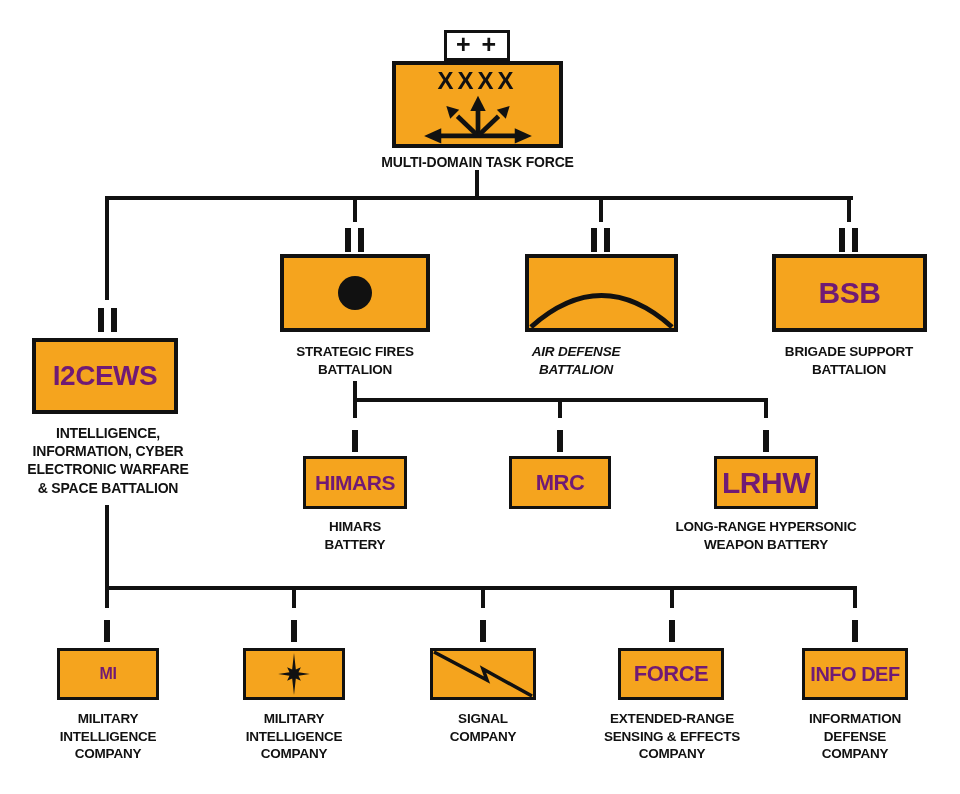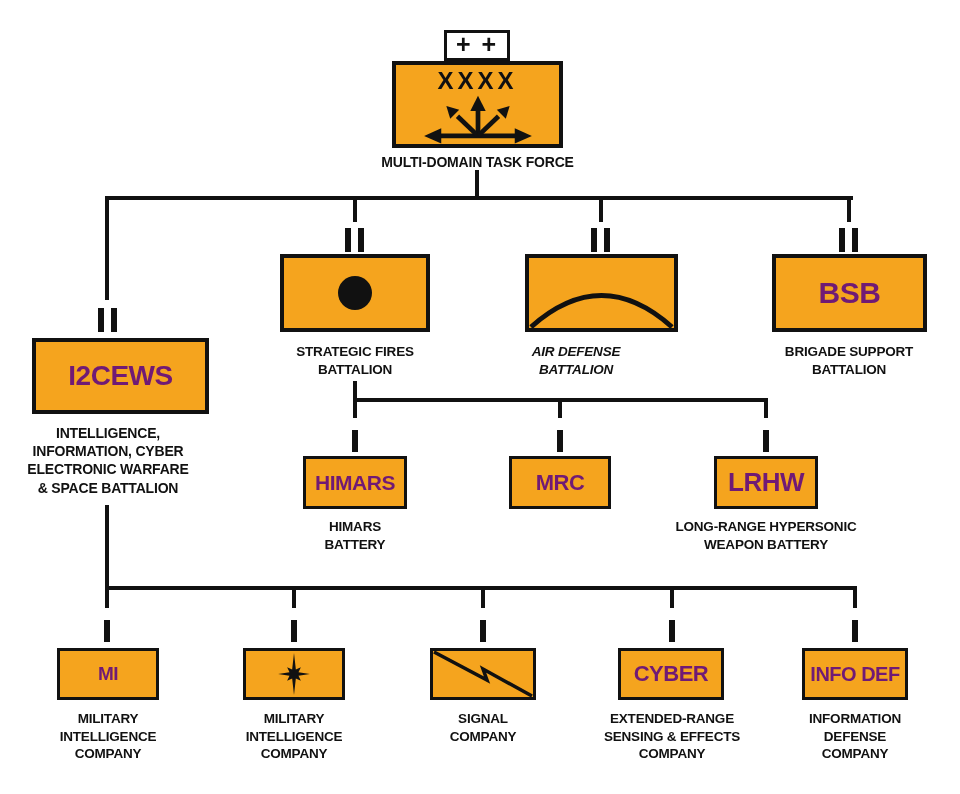--- a/index.html
+++ b/index.html
@@ -99,21 +99,21 @@
   </div>
   <div class="lbl" style="left:486px; top:343px; width:180px;font-style:italic;">AIR DEFENSE
 BATTALION</div>
 
   <div class="box" style="left:772px; top:254px; width:155px; height:78px;">
     <span class="abbr" style="font-size:30px;">BSB</span>
   </div>
   <div class="lbl" style="left:759px; top:343px; width:180px;">BRIGADE SUPPORT
 BATTALION</div>
 
-  <div class="box" style="left:32px; top:338px; width:177px; height:76px;">
+  <div class="box" style="left:32px; top:338px; width:146px; height:76px;">
     <span class="abbr" style="font-size:28px;">I2CEWS</span>
   </div>
   <div class="lbl" style="left:8px; top:424px; width:200px; font-size:14px;">INTELLIGENCE,
 INFORMATION, CYBER
 ELECTRONIC WARFARE
 &amp; SPACE BATTALION</div>
 
   <div class="ln" style="left:353px; top:381px; width:4px; height:19px;"></div>
   <div class="ln" style="left:353px; top:398px; width:415px; height:4px;"></div>
   <div class="ln" style="left:353px; top:402px; width:4px; height:16px;"></div>
@@ -134,21 +134,21 @@
     <span class="abbr" style="font-size:21px;">HIMARS</span>
   </div>
   <div class="lbl" style="left:285px; top:518px; width:140px;">HIMARS
 BATTERY</div>
 
   <div class="box small" style="left:509px; top:456px; width:102px; height:53px;">
     <span class="abbr" style="font-size:22px;">MRC</span>
   </div>
 
   <div class="box small" style="left:714px; top:456px; width:104px; height:53px;">
-    <span class="abbr" style="font-size:26px;text-align:center;">LRHW</span>
+    <span class="abbr" style="font-size:30px;text-align:center;">LRHW</span>
   </div>
   <div class="lbl" style="left:650px; top:518px; width:232px;">LONG-RANGE HYPERSONIC
 WEAPON BATTERY</div>
 
   <div class="ln" style="left:105px; top:505px; width:4px; height:83px;"></div>
   <div class="ln" style="left:105px; top:586px; width:752px; height:4px;"></div>
   <div class="ln" style="left:105px; top:590px; width:4px; height:18px;"></div>
   <div class="ln" style="left:292px; top:590px; width:4px; height:18px;"></div>
   <div class="ln" style="left:481px; top:590px; width:4px; height:18px;"></div>
   <div class="ln" style="left:670px; top:590px; width:4px; height:18px;"></div>
@@ -164,21 +164,21 @@
       <div class="tick"></div>
     </div>
   <div class="echelon co" style="left:669px; top:620px;">
       <div class="tick"></div>
     </div>
   <div class="echelon co" style="left:852px; top:620px;">
       <div class="tick"></div>
     </div>
 
   <div class="box small" style="left:57px; top:648px; width:102px; height:52px;">
-    <span class="abbr" style="font-size:19px;">MI</span>
+    <span class="abbr" style="font-size:16px;">MI</span>
   </div>
   <div class="lbl" style="left:38px; top:710px; width:140px;">MILITARY
 INTELLIGENCE
 COMPANY</div>
 
   <div class="box small" style="left:243px; top:648px; width:102px; height:52px;">
     <svg class="icon-svg" width="88" height="46" viewBox="0 0 100 52">
       <polygon fill="#111" points="50,2 52.1,20.9 57.8,18.2 55.1,23.9 68,26 55.1,28.1 57.8,33.8 52.1,31.1 50,50 47.9,31.1 42.2,33.8 44.9,28.1 32,26 44.9,23.9 42.2,18.2 47.9,20.9"></polygon>
     </svg>
   </div>
@@ -188,21 +188,21 @@
 
   <div class="box small" style="left:430px; top:648px; width:106px; height:52px; padding:0;">
     <svg class="fillicon" viewBox="0 0 100 46" preserveAspectRatio="none">
       <polyline points="1,1 54,29 50,18 99,45" stroke="#111" stroke-width="3.5" fill="none"></polyline>
     </svg>
   </div>
   <div class="lbl" style="left:413px; top:710px; width:140px;">SIGNAL
 COMPANY</div>
 
   <div class="box small" style="left:618px; top:648px; width:106px; height:52px;">
-    <span class="abbr" style="font-size:22px;">CYBER</span>
+    <span class="abbr" style="font-size:22px;">FORCE</span>
   </div>
   <div class="lbl" style="left:592px; top:710px; width:160px;">EXTENDED-RANGE
 SENSING &amp; EFFECTS
 COMPANY</div>
 
   <div class="box small" style="left:802px; top:648px; width:106px; height:52px;">
     <span class="abbr" style="font-size:20px;">INFO DEF</span>
   </div>
   <div class="lbl" style="left:785px; top:710px; width:140px;">INFORMATION
 DEFENSE

